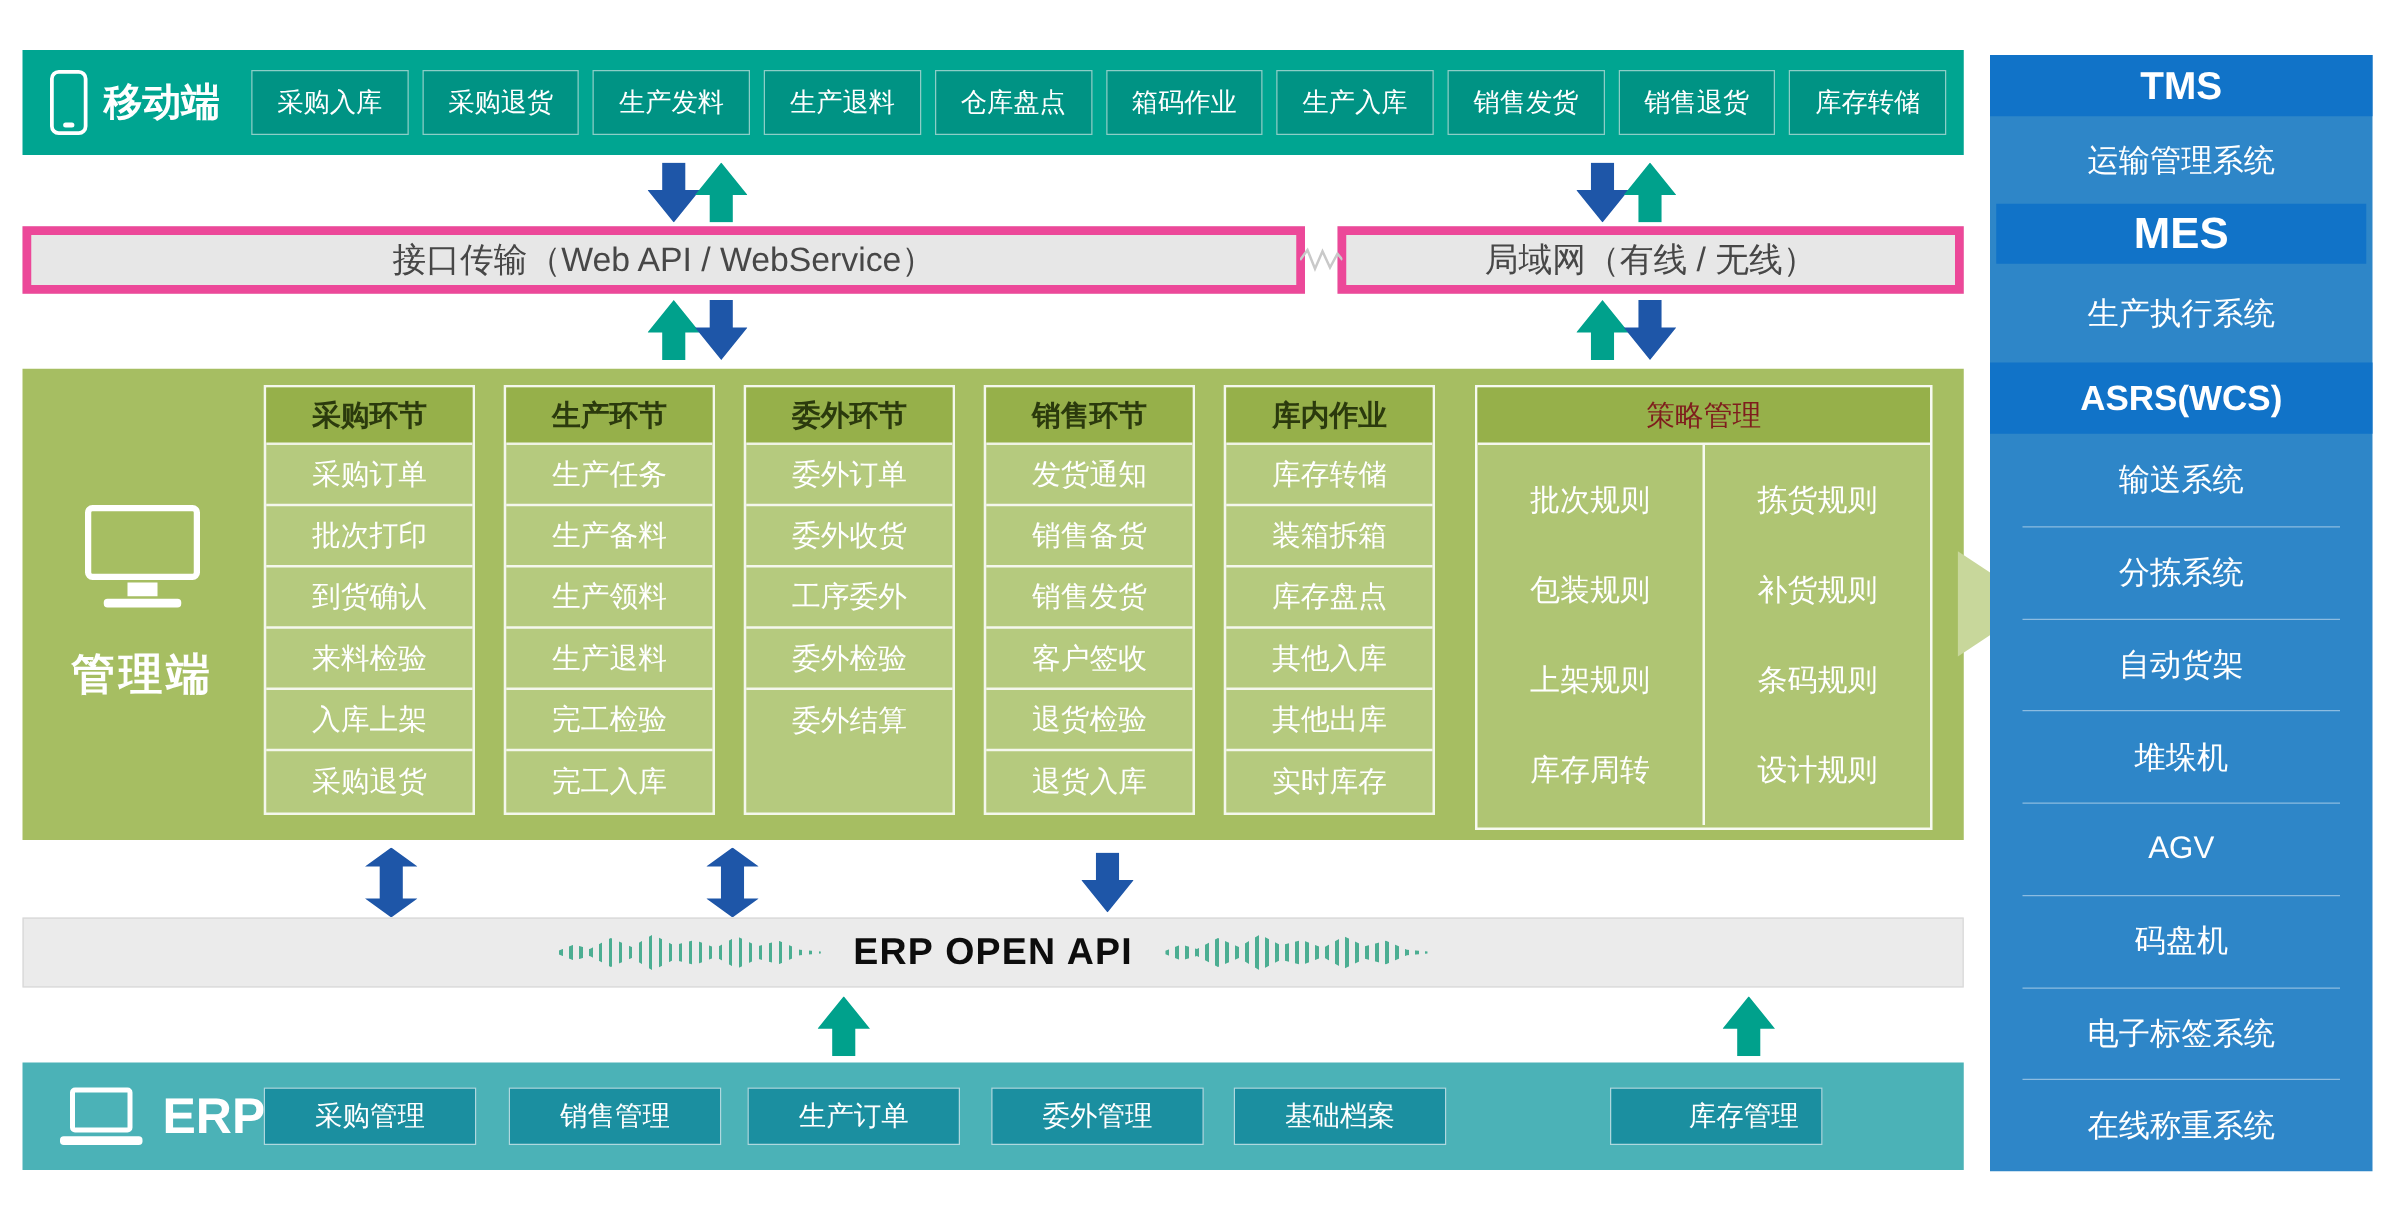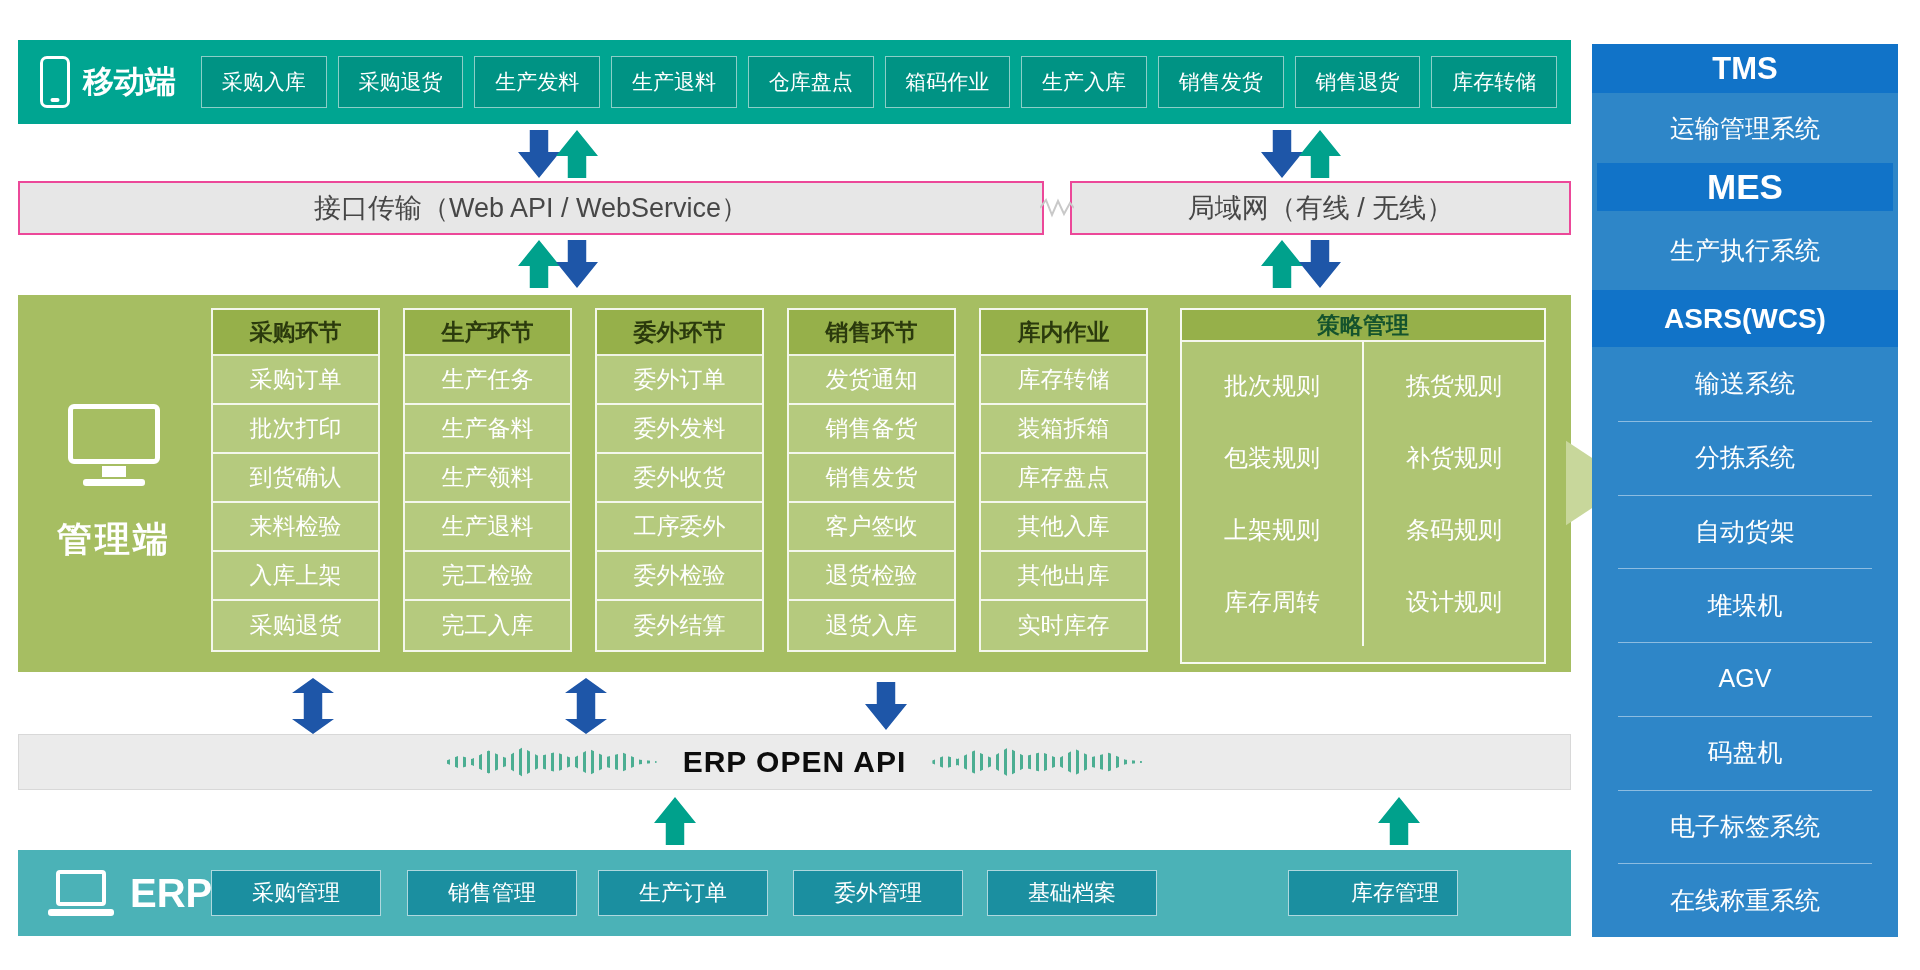--- a/index.html
+++ b/index.html
@@ -11,21 +11,21 @@
     background:#00A591; display:flex; align-items:center; padding:0 14px; gap:11px; }
   .mobile-label { display:flex; align-items:center; gap:13px; color:#fff;
     font-size:31px; font-weight:bold; padding:0 14px 0 8px; white-space:nowrap; }
   .phone-icon { width:30px; height:52px; border:3px solid #fff; border-radius:7px; position:relative; flex:none; }
   .phone-icon::after { content:''; position:absolute; left:50%; transform:translateX(-50%);
     bottom:3px; width:9px; height:4px; background:#fff; border-radius:2px; }
   .mobile-btn { flex:1; height:52px; background:#009384; border:1px solid rgba(255,255,255,.55);
     color:#fff; font-size:21px; display:flex; align-items:center; justify-content:center; white-space:nowrap; }
 
   
-  .gray-bar { position:absolute; top:181px; height:54px; background:#E7E7E7; border:2px solid #ec4899;
+  .gray-bar { position:absolute; top:181px; height:54px; background:#E7E7E7; border:7px solid #ec4899;
     color:#474747; font-size:27px; display:flex; align-items:center; justify-content:center; }
   .zigzag { position:absolute; left:1040px; top:195px; }
 
   
   .arr { position:absolute; width:42px; height:48px; }
   .arr-down { clip-path:polygon(28% 0,72% 0,72% 46%,100% 46%,50% 100%,0 46%,28% 46%); background:#1E56A8; }
   .arr-up { clip-path:polygon(50% 0,100% 54%,72% 54%,72% 100%,28% 100%,28% 54%,0 54%); background:#00A18C; }
   .arr-updown { clip-path:polygon(50% 0,100% 27%,72% 27%,72% 73%,100% 73%,50% 100%,0 73%,28% 73%,28% 27%,0 27%);
     background:#1E56A8; height:56px; }
 
@@ -42,21 +42,21 @@
   .cols { position:absolute; left:193px; top:13px; display:flex; gap:23px; }
   .col { width:169px; background:#B5CA7E; border:2px solid rgba(255,255,255,.85); }
   .col-h { height:46px; background:#96B04A; color:#2B3A0D; font-weight:bold; font-size:23px;
     display:flex; align-items:center; justify-content:center; border-bottom:2px solid rgba(255,255,255,.85); }
   .col-item { height:49px; color:#fff; font-size:23px; display:flex; align-items:center; justify-content:center;
     border-bottom:2px solid rgba(255,255,255,.85); }
   .col-item:last-child { border-bottom:none; }
 
   .strategy { position:absolute; left:1162px; top:13px; width:366px; height:356px;
     background:#AFC573; border:2px solid rgba(255,255,255,.9); }
-  .strategy-h { height:32px; background:#96B04A; color:#14532d; font-weight:bold; font-size:23px;
+  .strategy-h { height:46px; background:#96B04A; color:#7f1d1d; font-weight:normal; font-size:23px;
     display:flex; align-items:center; justify-content:center; border-bottom:2px solid rgba(255,255,255,.9); }
   .strategy-body { display:flex; height:calc(100% - 48px); }
   .strategy-col { flex:1; display:flex; flex-direction:column; justify-content:space-around; align-items:center; padding:8px 0; }
   .strategy-col + .strategy-col { border-left:2px solid rgba(255,255,255,.9); }
   .strategy-item { color:#fff; font-size:24px; }
 
   .big-arrow { position:absolute; left:1566px; top:436px; width:64px; height:94px;
     background:#C8D79B; clip-path:polygon(0 5%,100% 50%,0 95%); }
 
   
@@ -164,21 +164,20 @@
         <div class="col-item">生产任务</div>
         <div class="col-item">生产备料</div>
         <div class="col-item">生产领料</div>
         <div class="col-item">生产退料</div>
         <div class="col-item">完工检验</div>
         <div class="col-item">完工入库</div>
       </div>
       <div class="col">
         <div class="col-h">委外环节</div>
         <div class="col-item">委外订单</div>
-        <div class="col-item">委外发料</div>
         <div class="col-item">委外收货</div>
         <div class="col-item">工序委外</div>
         <div class="col-item">委外检验</div>
         <div class="col-item">委外结算</div>
       </div>
       <div class="col">
         <div class="col-h">销售环节</div>
         <div class="col-item">发货通知</div>
         <div class="col-item">销售备货</div>
         <div class="col-item">销售发货</div>

